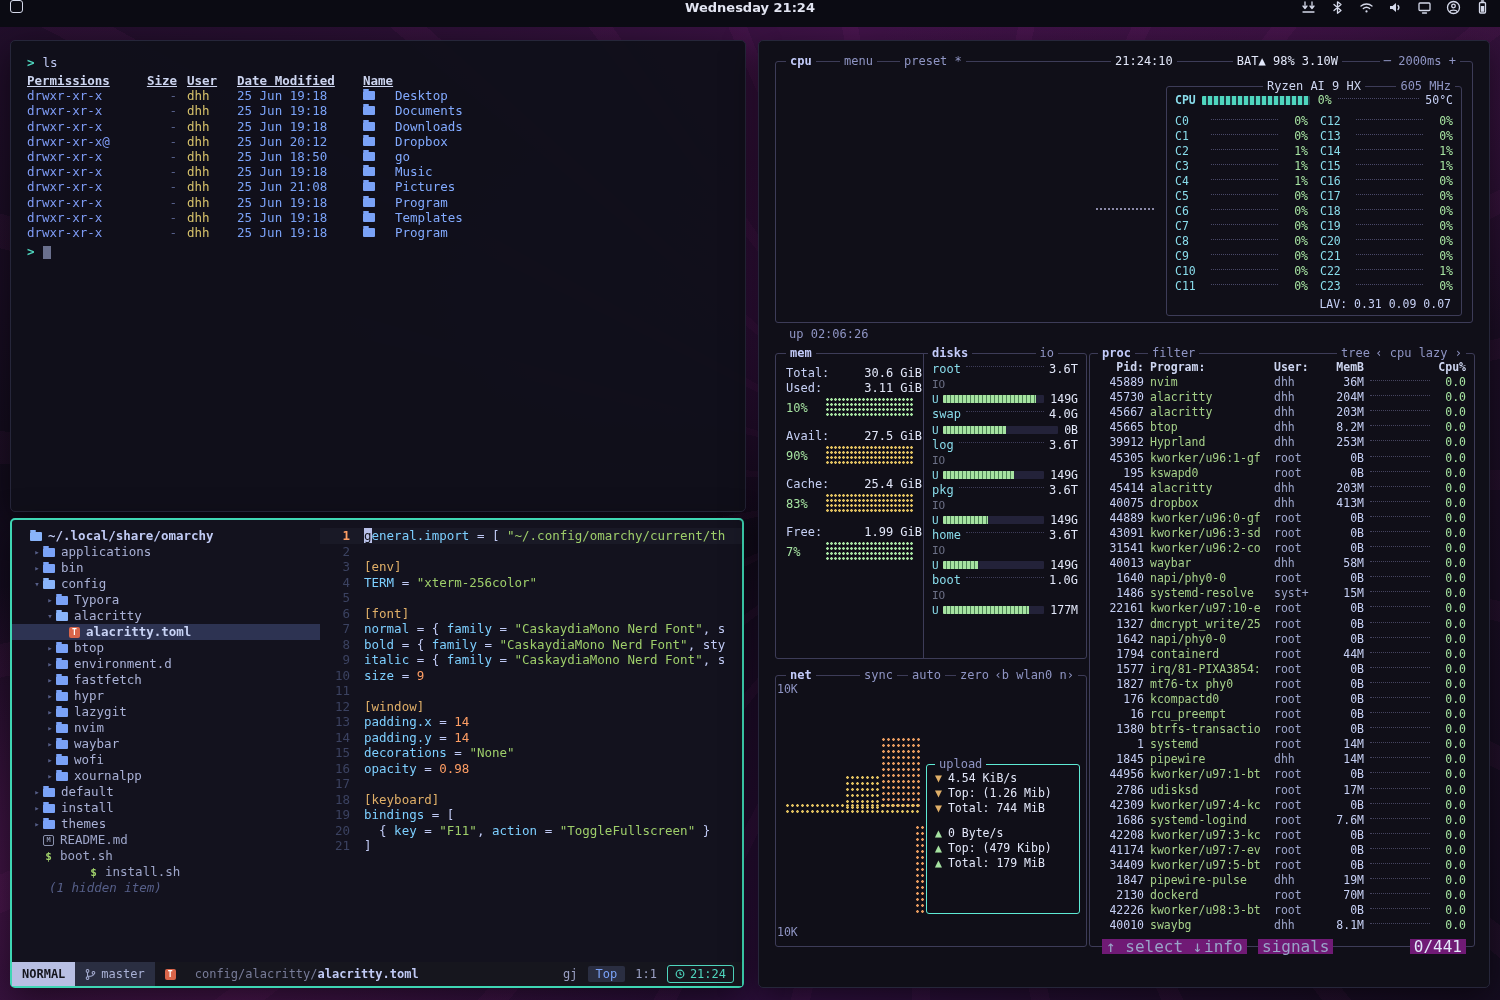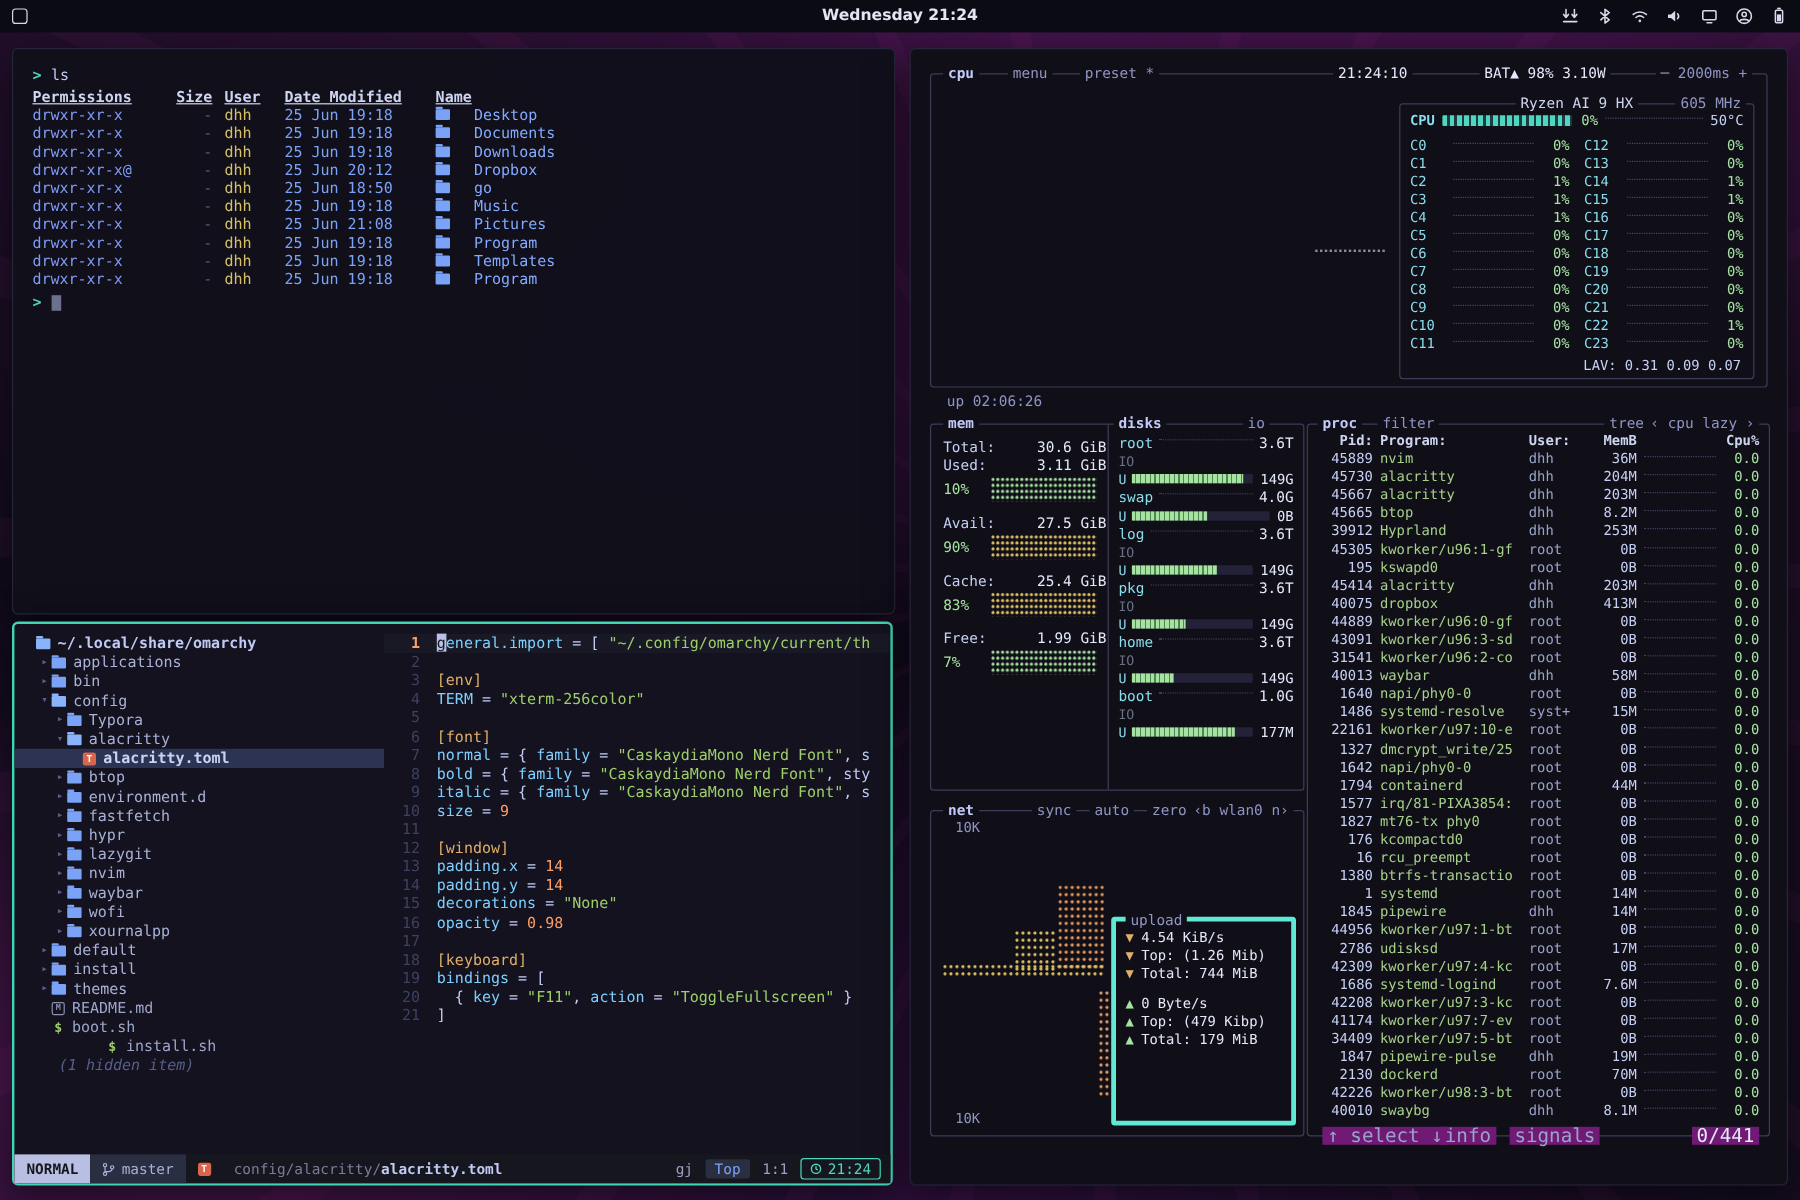--- a/index.html
+++ b/index.html
@@ -13,21 +13,21 @@
       conic-gradient(from 130deg at 66% 55%, #150d20, #301040, #120c1c, #411349, #1d0e26, #150d20);
     position:relative;
   }
   body::before{content:"";position:absolute;inset:0;
     background:repeating-conic-gradient(from 0deg at 62% 48%, transparent 0 11deg, rgba(255,70,210,.045) 11deg 13deg);
     pointer-events:none}
   .win{position:absolute;border-radius:5px;box-shadow:0 10px 34px rgba(0,0,0,.55);z-index:2}
 
   
   .topbar{position:absolute;left:0;top:0;width:1500px;height:27px;background:#0b0b13;z-index:3;
-    display:flex;align-items:center;padding:0 10px;color:#d5d9ea}
+    display:flex;align-items:flex-start;padding:0 10px;color:#d5d9ea}
   .tb-title{position:absolute;left:0;right:0;text-align:center;font-family:"DejaVu Sans",sans-serif;
     font-size:13px;font-weight:bold;color:#e2e5f2}
   .tb-right{margin-left:auto;display:flex;gap:14px;align-items:center;z-index:1}
   .tb-icon{width:15px;height:15px;display:inline-flex}
   .tb-icon svg{width:100%;height:100%;stroke:#d5d9ea;fill:none;stroke-width:1.3;stroke-linecap:round;stroke-linejoin:round}
   .launcher{width:13px;height:13px;border:1.5px solid #d5d9ea;border-radius:3px}
 
   
   .win-ls{left:10px;top:40px;width:736px;height:472px;background:rgba(16,15,26,.985);
     border:1px solid #26263a;padding:14px 16px;font-size:12.5px;line-height:15.2px;color:#c0caf5}
@@ -138,25 +138,25 @@
   .dsize{color:#e3e8fa}
   .dio{height:14px;color:#6c7086;font-size:11px}
   .dio:empty{display:none}
   .dl3{display:flex;align-items:center;height:16px}
   .du{color:#89dceb;font-size:11px;margin-right:4px}
   .dmeter{flex:1;height:8px;background:#232239;border-radius:1px;overflow:hidden;margin-right:6px}
   .dmeter i{display:block;height:100%;background:repeating-linear-gradient(90deg,#a6e3a1 0 3px,#4f8457 3px 4px)}
   .dused{color:#e3e8fa;font-size:11.5px}
   
   .box-net{left:16px;top:634px;width:312px;height:272px}
-  .nscale{position:absolute;left:20px;color:#8f95c4;font-size:11.5px}
+  .nscale{position:absolute;left:1px;color:#8f95c4;font-size:11.5px}
   .net-dots{position:absolute;background-size:5px 6px}
   .ndot-y{background-image:radial-gradient(circle at 1.5px 1.5px,#e0c060 1px,transparent 1.6px)}
   .ndot-o{background-image:radial-gradient(circle at 1.5px 1.5px,#e89b5f 1px,transparent 1.6px)}
-  .upload-box{position:absolute;left:150px;top:88px;width:154px;height:174px;border:4px solid #5eead4;border-radius:3px;padding:6px 8px}
+  .upload-box{position:absolute;left:150px;top:88px;width:154px;height:150px;border:1px solid #5eead4;border-radius:3px;padding:6px 8px}
   .nstat{display:flex;gap:6px;align-items:center;height:15px;font-size:11.5px;color:#e3e8fa}
   .nstat:nth-of-type(4){margin-top:10px}
   .nd-down{color:#e0af68}.nd-up{color:#a6e3a1}
   
   .box-proc{left:330px;top:312px;width:386px;height:594px}
   .phead,.prow{display:grid;grid-template-columns:46px 118px 40px 44px 1fr 30px;column-gap:6px;padding:0 8px;align-items:center}
   .phead{padding-top:5px;height:21px;color:#cdd5f0;font-weight:bold;font-size:11.5px}
   .phead .hr{text-align:right}
   .prow{height:15.1px;font-size:11.5px}
   .ppid{text-align:right;color:#c6d0f5}

